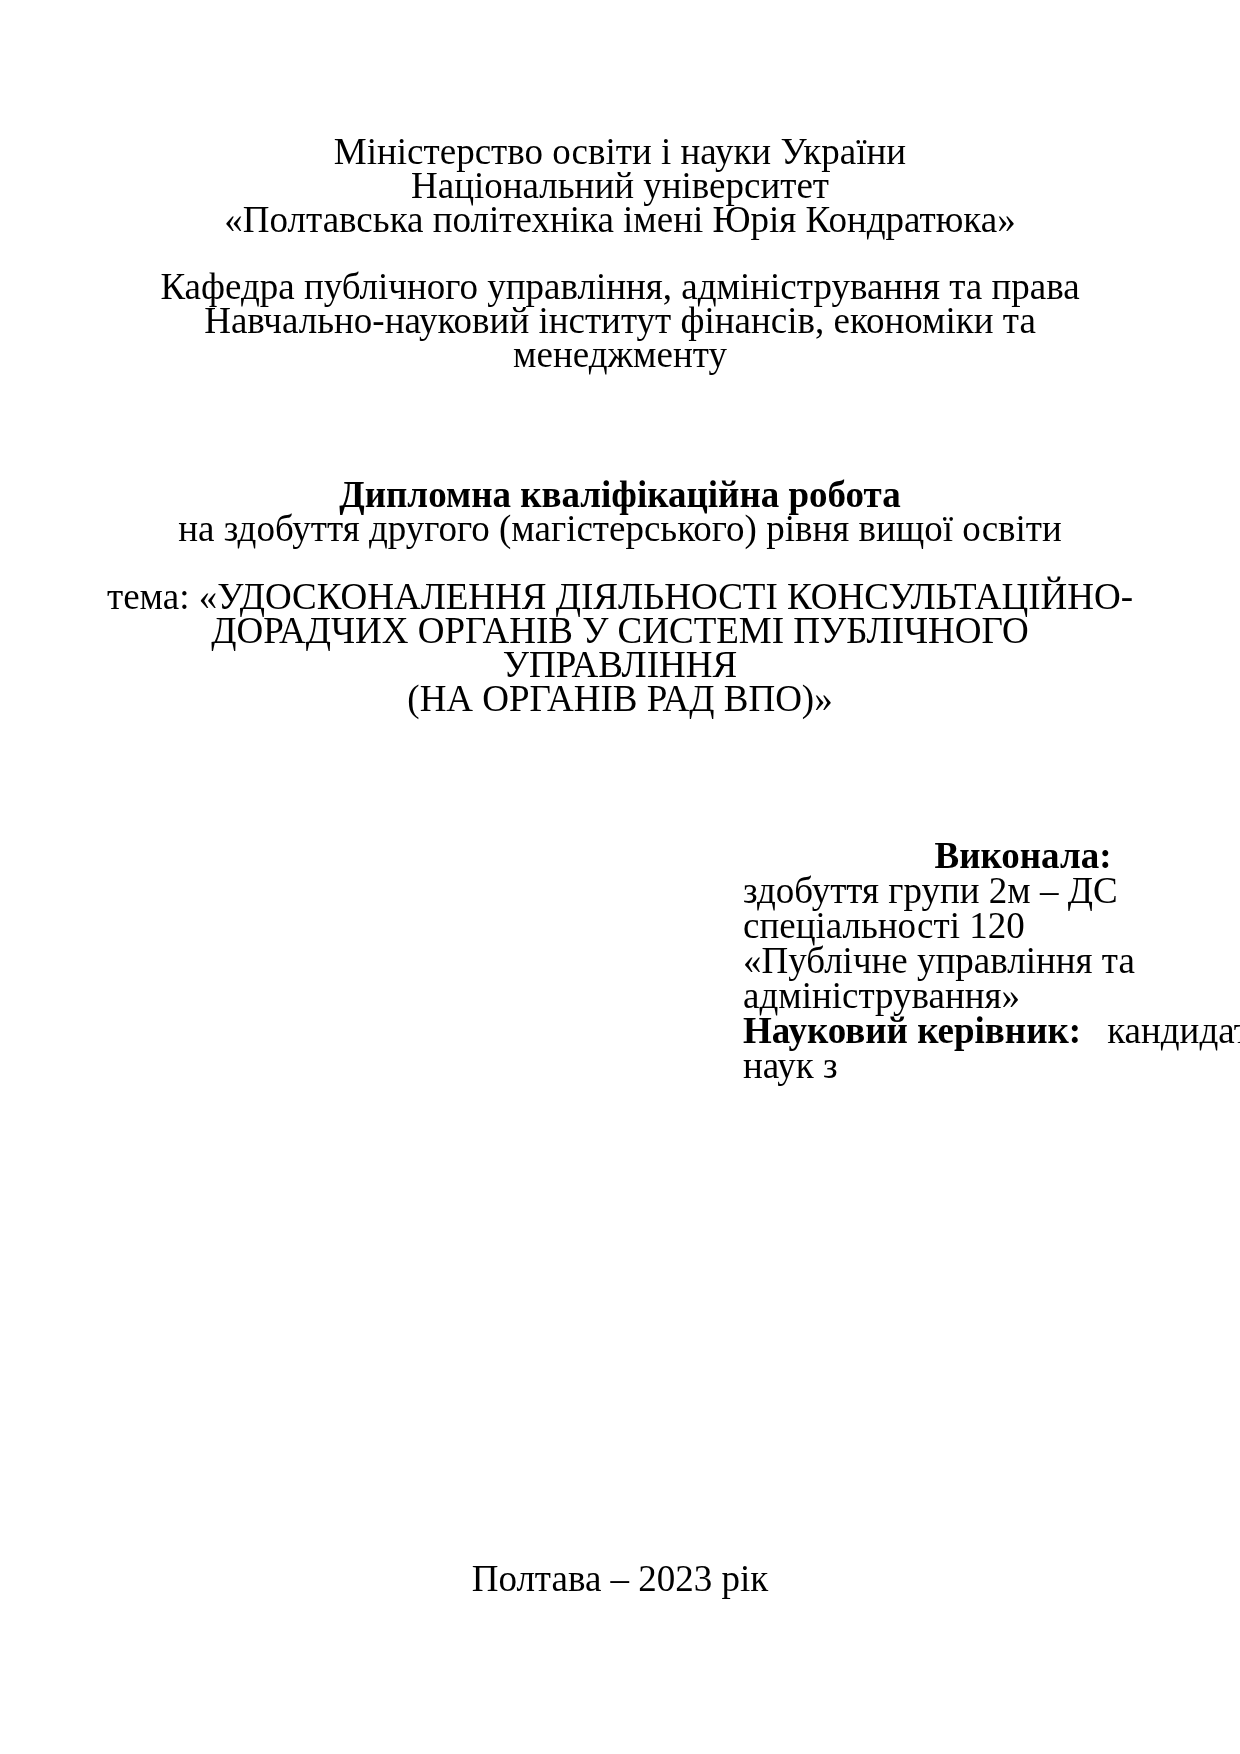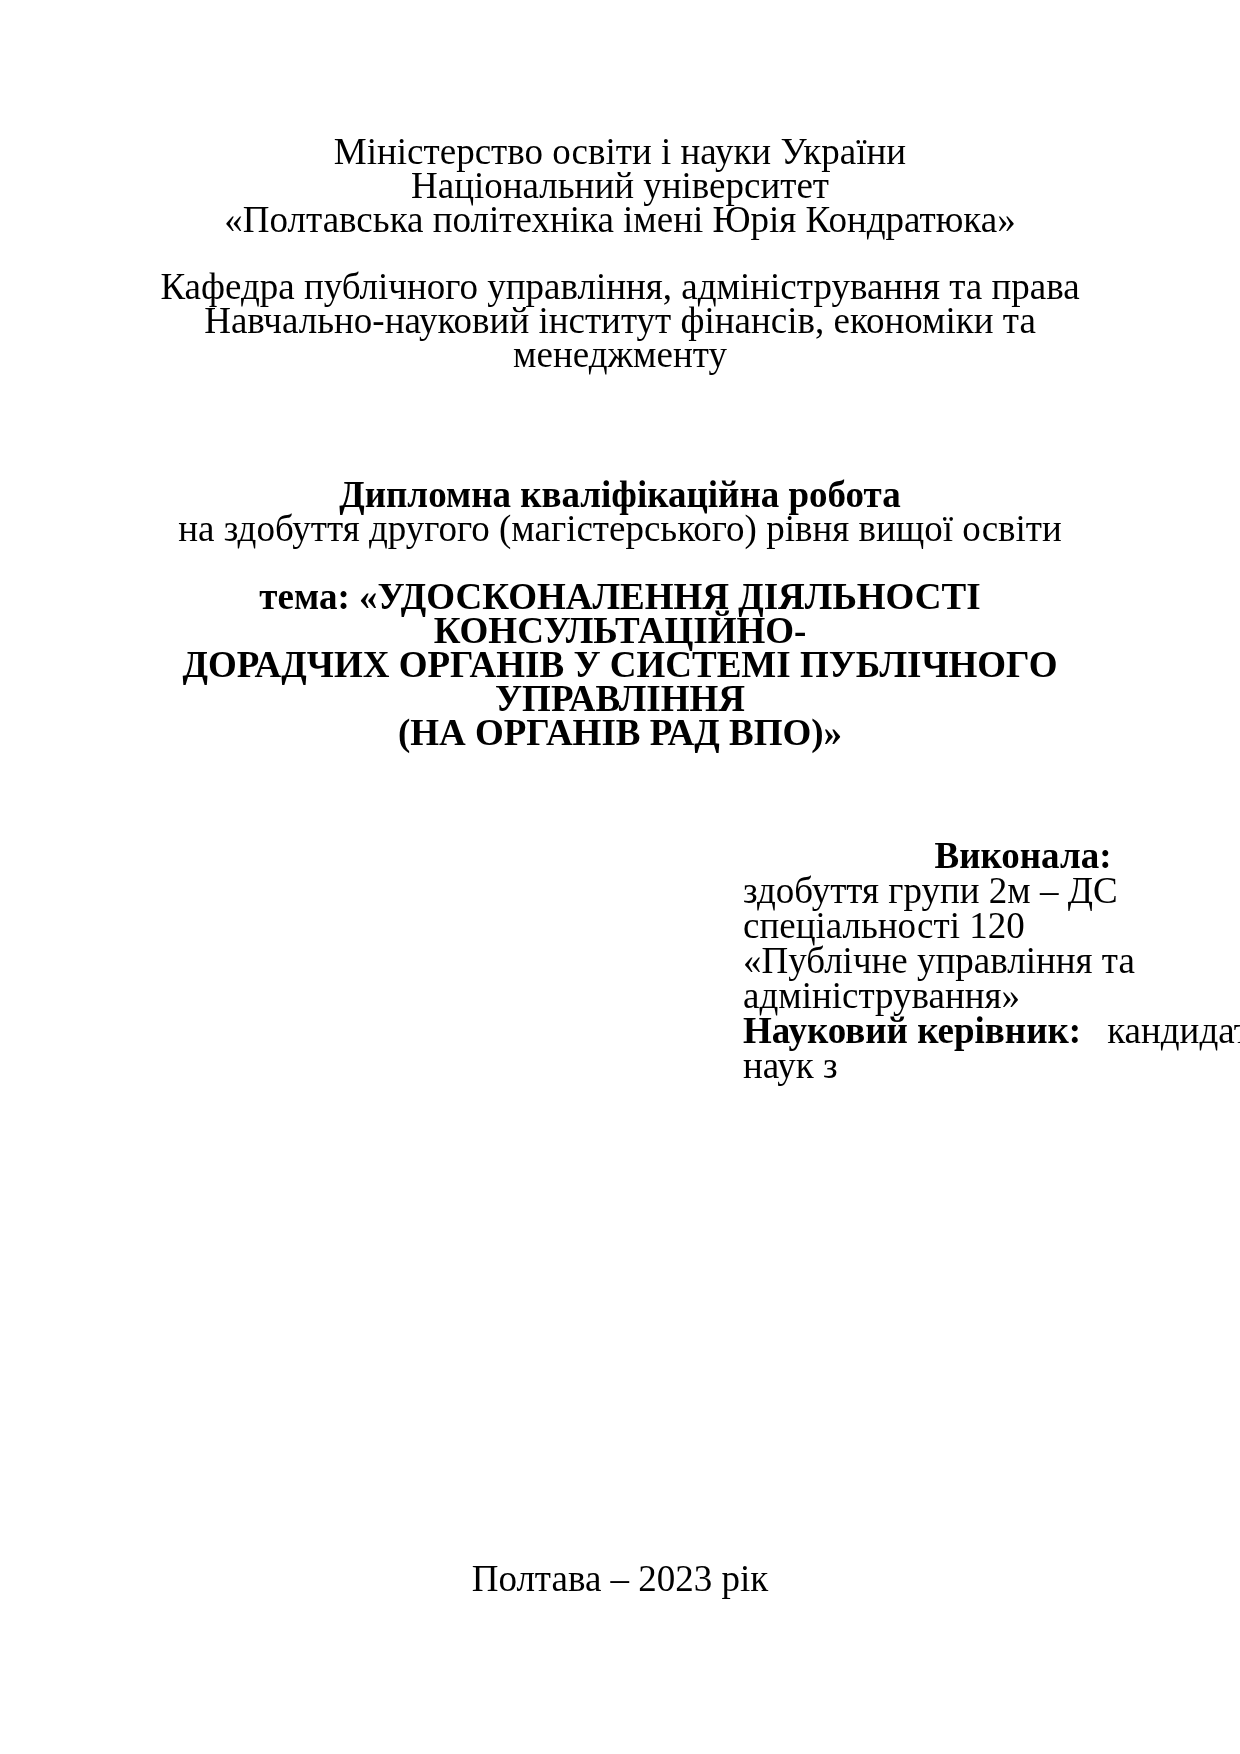--- a/index.html
+++ b/index.html
@@ -17,21 +17,21 @@
   }
   .centered {
     position: absolute;
     left: 0;
     width: 100%;
     text-align: center;
   }
   .block-header    { top: 135px; }
   .block-institute { top: 270px; }
   .block-worktype  { top: 478px; }
-  .block-theme     { top: 580px; font-weight: bold; }
+  .block-theme     { top: 580px; font-weight: normal; }
   .block-footer    { top: 1562px; }
   .block-executor {
     position: absolute;
     left: 645px;
     top: 838px;
     width: 560px;
     text-align: left;
     line-height: 35px;
   }
   .bold { font-weight: bold; text-align: center; }

